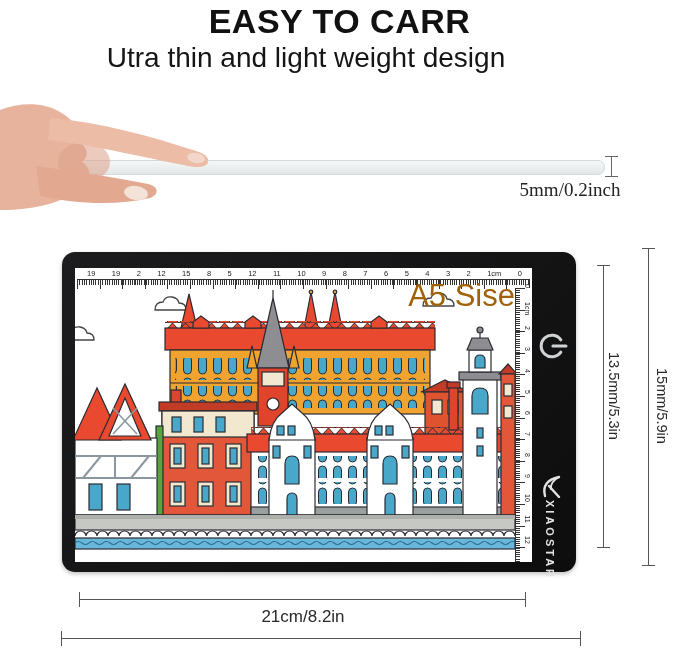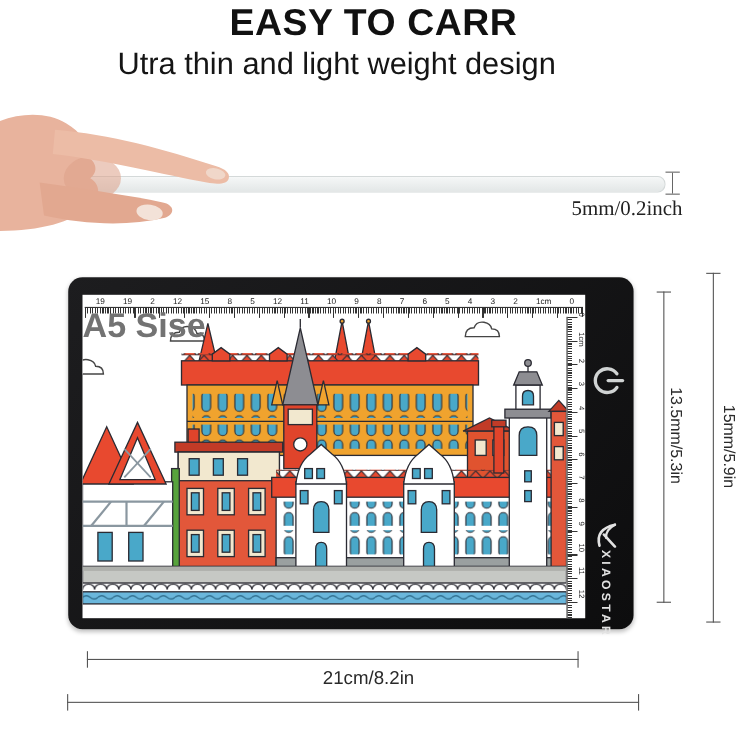--- a/index.html
+++ b/index.html
@@ -33,36 +33,36 @@
         repeating-linear-gradient(90deg,#333 0 1px,transparent 1px 22.6px) 0 0/100% 9px no-repeat;}
   .ruler-side{right:0;top:20px;width:17px;height:274px;background:#fff;}
   .ruler-side .ticks{position:absolute;left:0;top:0;width:9px;height:100%;border-left:1px solid #333;
       background:
         repeating-linear-gradient(180deg,#333 0 1px,transparent 1px 2.2px) 0 0/4px 100% no-repeat,
         repeating-linear-gradient(180deg,#333 0 1px,transparent 1px 21.6px) 0 0/9px 100% no-repeat;}
   .ruler-side .nums{position:absolute;left:7px;top:-6px;bottom:18px;display:flex;flex-direction:column;
                     justify-content:space-between;}
   .ruler-side .nums span{transform:rotate(90deg);font-size:7px;color:#222;width:10px;text-align:center;line-height:8px;}
   .artwork{left:0;top:20px;}
-  .size-label{left:0;top:10px;width:440px;text-align:left;font-size:31px;font-weight:700;color:#737373;}
+  .size-label{left:0;top:10px;width:440px;text-align:right;font-size:31px;font-weight:400;color:#a16207;}
   .power{left:472px;top:76px;}
   .brand{right:7px;top:222px;width:38px;display:flex;flex-direction:column;align-items:center;}
   .brand-text{writing-mode:vertical-rl;font-size:11px;font-weight:700;letter-spacing:3px;color:#e2e2e2;margin-top:2px;}
 
   
   .vdim{width:13px;}
   .vdim::before,.vdim::after{content:"";position:absolute;left:0;right:0;height:1.4px;background:#555;}
   .vdim::before{top:0;} .vdim::after{bottom:0;}
   .vdim .line{position:absolute;left:6px;top:0;bottom:0;border-left:1.4px solid #555;}
   .hdim{height:15px;}
   .hdim::before,.hdim::after{content:"";position:absolute;top:0;bottom:0;width:1.4px;background:#555;}
   .hdim::before{left:0;} .hdim::after{right:0;}
   .hdim .line{position:absolute;top:7px;left:0;right:0;border-top:1.4px solid #555;}
   .vdim-label{writing-mode:vertical-rl;font-size:14.5px;color:#2a2a2a;}
-  .hdim-label{left:0;width:606px;text-align:center;font-size:17px;color:#2a2a2a;padding-left:32px;}
+  .hdim-label{left:0;width:606px;text-align:center;font-size:17px;color:#2a2a2a;}
 </style>
 </head>
 <body>
 
 <div class="stage">
 
   <div class="abs title">EASY TO CARR</div>
   <div class="abs subtitle">Utra thin and light weight design</div>
 
   <div class="abs edge-bar"></div>

